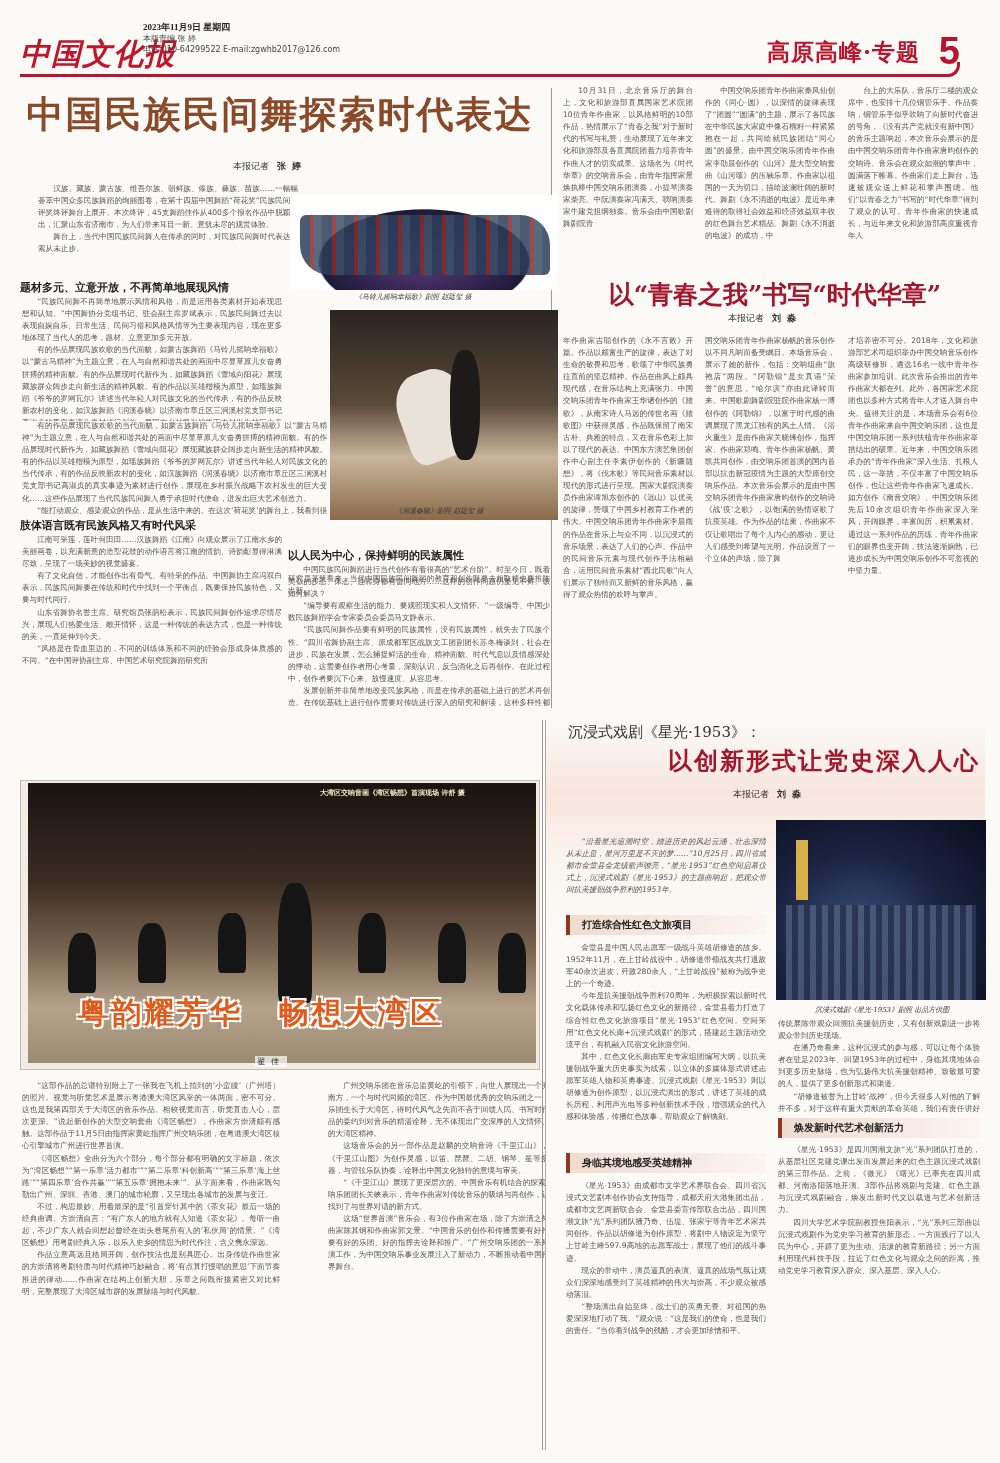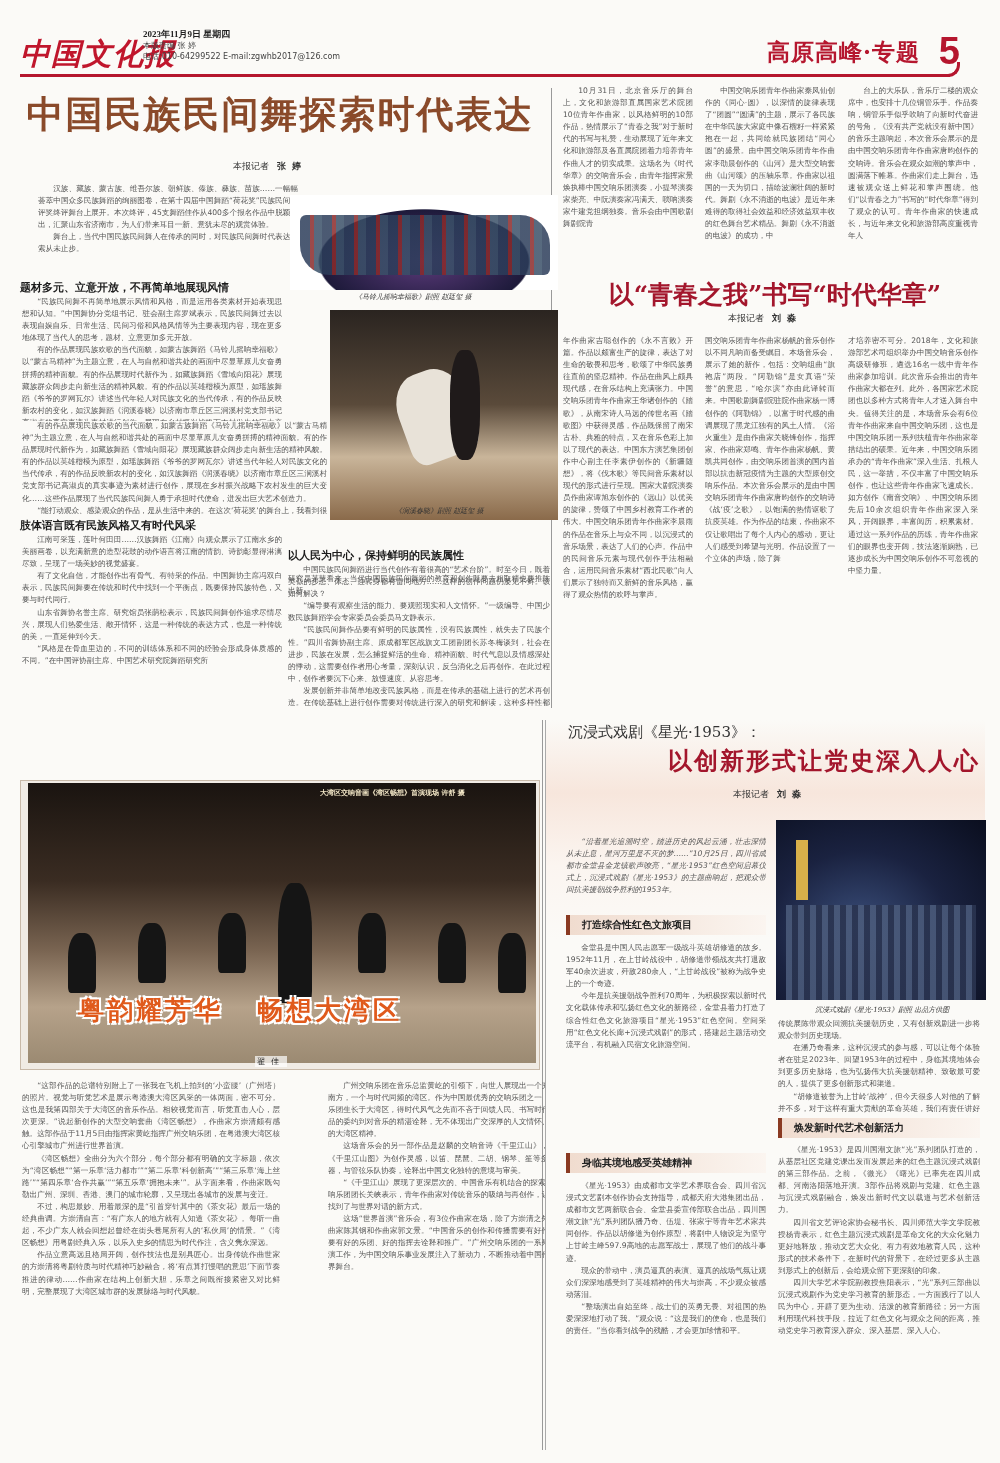--- a/index.html
+++ b/index.html
@@ -1,21 +1,21 @@
 <!DOCTYPE html>
 <html><head>
 <meta charset="utf-8">
 <style>
   * { box-sizing: border-box; margin: 0; padding: 0; }
   html, body { width: 1000px; height: 1463px; background: #fbfaf7; overflow: hidden; }
   body { font-family: "DejaVu Sans", "Liberation Sans", sans-serif; color: #3a3a3a; position: relative; }
 
   .masthead { position: absolute; left: 0; top: 0; width: 1000px; height: 80px; }
   .logo { position: absolute; left: 20px; top: 34px; font-family: "DejaVu Serif", serif; font-size: 30px; color: #c0162c; font-weight: bold; font-style: italic; letter-spacing: 1px; }
-  .meta { position: absolute; left: 143px; top: 29px; font-size: 8px; line-height: 11px; color: #444; }
+  .meta { position: absolute; left: 143px; top: 22px; font-size: 8px; line-height: 11px; color: #444; }
   .meta .date { font-family: "Liberation Serif", serif; font-weight: bold; font-size: 9px; color: #222; }
   .section-title { position: absolute; right: 80px; top: 37px; font-family: "DejaVu Serif", serif; font-size: 23px; font-weight: bold; color: #b5162e; letter-spacing: 1px; }
   .page-num { position: absolute; right: 40px; top: 30px; font-family: "Liberation Sans", sans-serif; font-size: 38px; font-weight: bold; color: #b5162e; }
   .rule-left { position: absolute; left: 20px; top: 74px; width: 540px; height: 3px; background: #b5162e; }
   .rule-right { position: absolute; left: 560px; top: 74px; width: 390px; height: 3px; background: #b5162e; }
   .rule-curve { position: absolute; left: 946px; top: 62px; width: 14px; height: 15px; border-right: 3px solid #b5162e; border-bottom: 3px solid #b5162e; border-bottom-right-radius: 12px; }
 
   .col-divider { position: absolute; background: #999; width: 1px; }
 
   .headline-a { position: absolute; left: 20px; top: 90px; width: 520px; text-align: center; font-family: "DejaVu Serif", serif; font-weight: bold; font-size: 37px; color: #8a4a2a; letter-spacing: 2px; }
@@ -36,21 +36,21 @@
   .photo-dance { left: 330px; top: 310px; width: 228px; height: 210px;
     background: linear-gradient(180deg, #2a2420 0%, #5a4a3a 45%, #c9b59a 70%, #8a6a4a 100%); }
   .photo-dance .figure { position:absolute; left: 70px; top: 60px; width: 70px; height: 90px; background: #e8e2d8; border-radius: 40% 40% 20% 20%; transform: rotate(-20deg); }
   .photo-dance .figure2 { position:absolute; left: 120px; top: 40px; width: 30px; height: 110px; background: #1f1a1a; border-radius: 40%; }
 
   .orchestra-panel { position: absolute; left: 20px; top: 780px; width: 520px; height: 290px; background: #f0ebe4; border: 1px solid #c8b9a8; }
   .photo-orch { left: 28px; top: 783px; width: 508px; height: 280px;
     background: linear-gradient(180deg, #1a1410 0%, #3a2c22 35%, #7a6552 60%, #b6a28a 80%, #9b8a72 100%); }
   .photo-orch .player { position:absolute; width: 28px; height: 60px; background: #151515; border-radius: 40% 40% 10% 10%; }
   .orch-caption { position: absolute; left: 320px; top: 788px; font-size: 7px; color: #f2e6c6; font-weight: bold; }
-  .orch-title { position: absolute; left: 78px; top: 993px; font-size: 26px; font-weight: bold; color: #e05a1c; letter-spacing: 3px; text-shadow: 2px 2px 0 #fff, -2px -2px 0 #fff, 2px -2px 0 #fff, -2px 2px 0 #fff; word-spacing: 22px; }
+  .orch-title { position: absolute; left: 78px; top: 993px; font-size: 30px; font-weight: bold; color: #e05a1c; letter-spacing: 3px; text-shadow: 2px 2px 0 #fff, -2px -2px 0 #fff, 2px -2px 0 #fff, -2px 2px 0 #fff; word-spacing: 22px; }
   .orch-author { position: absolute; left: 255px; top: 1056px; font-size: 8px; color: #222; letter-spacing: 6px; background: rgba(255,255,255,.7); padding: 0 2px; }
 
   .headline-b { position: absolute; left: 560px; top: 278px; width: 430px; text-align: center; font-family: "DejaVu Serif", serif; font-weight: bold; font-size: 25px; color: #a3162c; }
 
   .star-panel { position: absolute; left: 545px; top: 720px; width: 440px; height: 730px; border-left: 1px solid #aaa;
     background: linear-gradient(180deg, #fbfaf7 0%, #f7e6dc 10%, #fbf5f0 20%, #fbfaf7 30%); }
   .kicker { position: absolute; left: 568px; top: 723px; font-family: "DejaVu Serif", serif; font-size: 15px; color: #333; }
   .headline-c { position: absolute; left: 560px; top: 745px; width: 420px; text-align: right; font-weight: bold; font-size: 24px; color: #a3162c; letter-spacing: 2px; }
   .photo-star { left: 776px; top: 820px; width: 210px; height: 180px;
     background: radial-gradient(ellipse at 40% 60%, #3a4e7a 0%, #1a2240 50%, #0a0e1e 100%); }
@@ -197,20 +197,21 @@
   </div>
 
   <div class="body-text" style="left:566px; top:836px; width:200px; height:72px;font-style:italic;">
     <p>“沿着星光追溯时空，踏进历史的风起云涌，壮志深情从未止息，星河万里是不灭的梦……”10月25日，四川省成都市金堂县金龙镇歌声嘹亮，“星光·1953”红色空间启幕仪式上，沉浸式戏剧《星光·1953》的主题曲响起，把观众带回抗美援朝战争胜利的1953年。</p>
   </div>
 
   <div class="sec-head" style="left:566px; top:915px; width:200px;">打造综合性红色文旅项目</div>
   <div class="body-text" style="left:566px; top:942px; width:200px; height:206px;">
     <p>金堂县是中国人民志愿军一级战斗英雄胡修道的故乡。1952年11月，在上甘岭战役中，胡修道带领战友共打退敌军40余次进攻，歼敌280余人，“上甘岭战役”被称为战争史上的一个奇迹。</p>
     <p>今年是抗美援朝战争胜利70周年，为积极探索以新时代文化载体传承和弘扬红色文化的新路径，金堂县着力打造了综合性红色文化旅游项目“星光·1953”红色空间。空间采用“红色文化长廊+沉浸式戏剧”的形式，搭建起主题活动交流平台，有机融入民宿文化旅游空间。</p>
+    <p>其中，红色文化长廊由军史专家组团编写大纲，以抗美援朝战争重大历史事实为线索，以立体的多媒体形式讲述志愿军英雄人物和英勇事迹。沉浸式戏剧《星光·1953》则以胡修道为创作原型，以沉浸式演出的形式，讲述了英雄的成长历程，利用声光电等多种创新技术手段，增强观众的代入感和体验感，传播红色故事，帮助观众了解镌刻。</p>
   </div>
 
   <div class="sec-head" style="left:566px; top:1153px; width:200px;">身临其境地感受英雄精神</div>
   <div class="body-text" style="left:566px; top:1180px; width:200px; height:270px;">
     <p>《星光·1953》由成都市文学艺术界联合会、四川省沉浸式文艺剧本创作协会支持指导，成都天府大港集团出品，成都市文艺两新联合会、金堂县委宣传部联合出品，四川国潮文旅“光”系列团队播乃奇、伍堤、张家宇等青年艺术家共同创作。作品以胡修道为创作原型，将剧中人物设定为坚守上甘岭主峰597.9高地的志愿军战士，展现了他们的战斗事迹。</p>
     <p>现众的带动中，演员逼真的表演、逼真的战场气氛让观众们深深地感受到了英雄精神的伟大与崇高，不少观众被感动落泪。</p>
     <p>“整场演出自始至终，战士们的英勇无畏、对祖国的热爱深深地打动了我。”观众说：“这是我们的使命，也是我们的责任。”当你看到战争的残酷，才会更加珍惜和平。</p>
   </div>
 
   <div class="photo photo-star">
@@ -221,16 +222,15 @@
 
   <div class="body-text" style="left:778px; top:1018px; width:202px; height:96px;">
     <p style="text-indent:0">传统展陈带观众回溯抗美援朝历史，又有创新戏剧进一步将观众带到历史现场。</p>
     <p>在潘乃奇看来，这种沉浸式的参与感，可以让每个体验者在驻足2023年、回望1953年的过程中，身临其境地体会到更多历史脉络，也为弘扬伟大抗美援朝精神、致敬最可爱的人，提供了更多创新形式和渠道。</p>
     <p>“胡修道被誉为上甘岭‘战神’，但今天很多人对他的了解并不多，对于这样有重大贡献的革命英雄，我们有责任讲好他的故事，让更多人知道。”项目负责人蒋鑫说。</p>
   </div>
 
   <div class="sec-head" style="left:778px; top:1118px; width:202px;">焕发新时代艺术创新活力</div>
   <div class="body-text" style="left:778px; top:1144px; width:202px; height:306px;">
     <p>《星光·1953》是四川国潮文旅“光”系列团队打造的，从基层社区党建党课出发而发展起来的红色主题沉浸式戏剧的第三部作品。之前，《微光》《曙光》已率先在四川成都、河南洛阳落地开演。3部作品将戏剧与党建、红色主题与沉浸式戏剧融合，焕发出新时代文以载道与艺术创新活力。</p>
-    <p>四川省文艺评论家协会秘书长、四川师范大学文学院教授杨青表示，红色主题沉浸式戏剧是革命文化的大众化魅力更好地释放，推动文艺大众化、有力有效地教育人民，这种形式的技术条件下，在新时代的背景下，在经过更多从主题到形式上的创新后，会给观众留下更深刻的印象。</p>
     <p>四川大学艺术学院副教授焦阳表示，“光”系列三部曲以沉浸式戏剧作为党史学习教育的新形态，一方面践行了以人民为中心，开辟了更为生动、活泼的教育新路径；另一方面利用现代科技手段，拉近了红色文化与观众之间的距离，推动党史学习教育深入群众、深入基层、深入人心。</p>
   </div>
 </article>
 
 </body></html>

